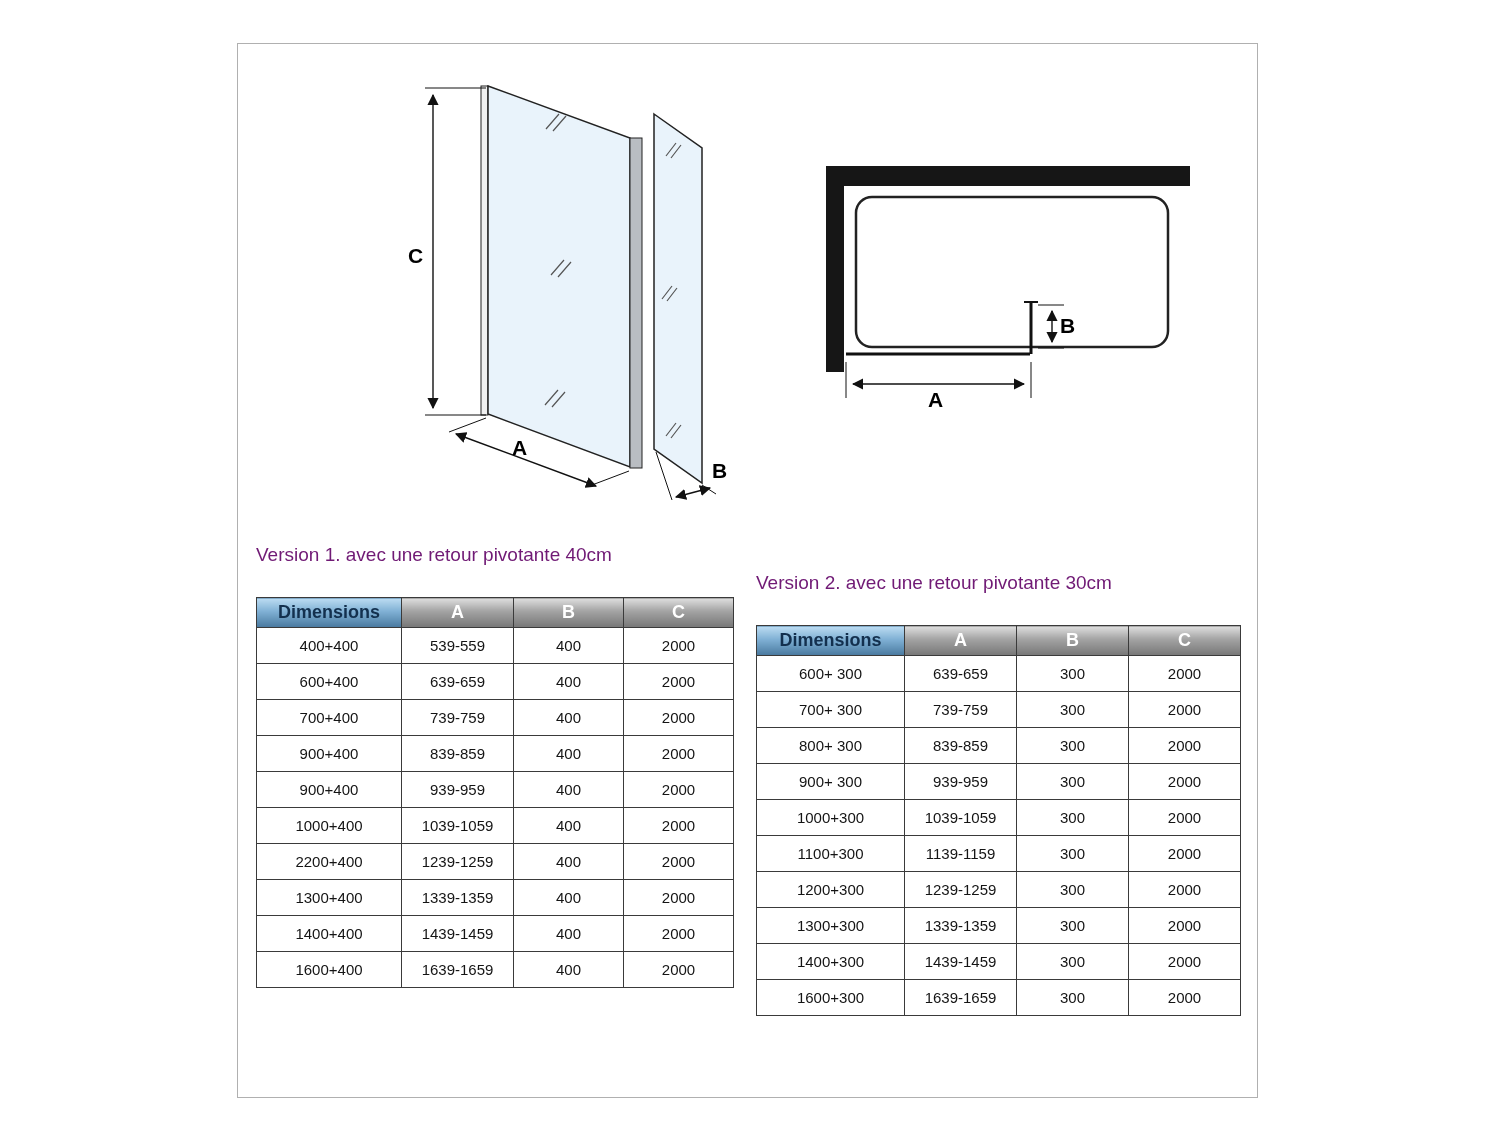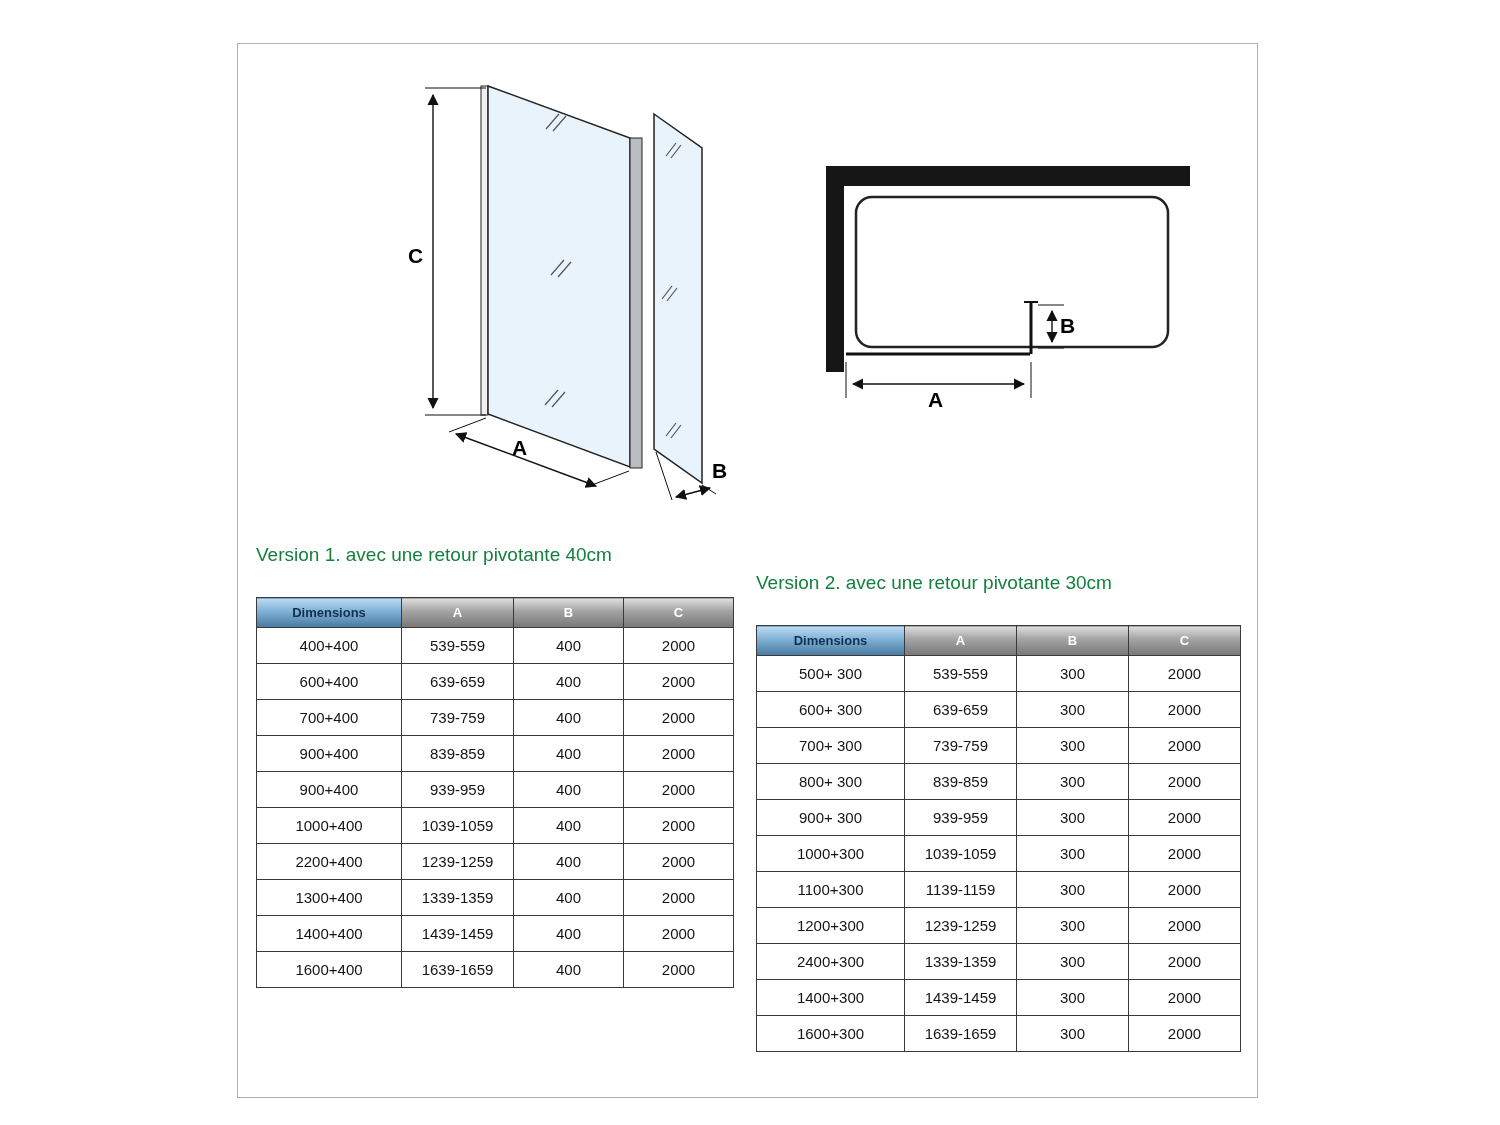--- a/index.html
+++ b/index.html
@@ -7,27 +7,27 @@
           font-family:"Liberation Sans",sans-serif;overflow:hidden;}
   .frame{position:absolute;left:237px;top:43px;width:1019px;height:1053px;
          border:1px solid #b0b0b0;}
   .diagram-svg{position:absolute;left:0;top:0;}
   .dim-line{stroke:#111;stroke-width:1.4;}
   .ext-line{stroke:#111;stroke-width:1;}
   .hatch{stroke:#555;stroke-width:1.2;fill:none;}
   .glass{stroke:#222;stroke-width:1.5;}
   .dim-label{font-weight:bold;font-size:21px;fill:#000;}
   .section{position:absolute;width:490px;}
-  .section-title{font-size:19px;color:#15803d;margin:0;line-height:23px;}
+  .section-title{font-size:19px;color:#701a75;margin:0;line-height:23px;}
   .spec-table{border-collapse:collapse;table-layout:fixed;margin-top:31px;}
   .spec-table.t1{width:477px;}
   .spec-table.t2{width:484px;}
   .spec-table th,.spec-table td{border:1px solid #3a3a3a;text-align:center;
     overflow:hidden;white-space:nowrap;}
-  .spec-table th{height:27px;font-size:13px;font-weight:bold;}
+  .spec-table th{height:27px;font-size:18px;font-weight:bold;}
   th.dim-th{background:linear-gradient(180deg,#bcdcf2 0%,#7fb0d4 45%,#49799f 100%);
     color:#13304e;}
   th.abc-th{background:linear-gradient(180deg,#dedede 0%,#a2a2a2 45%,#777777 100%);
     color:#ffffff;}
   .spec-table td{height:33px;font-size:15px;color:#141414;background:#ffffff;}
 </style>
 </head>
 <body>
 
 <div class="canvas">
@@ -201,26 +201,20 @@
       <thead>
         <tr>
           <th class="dim-th">Dimensions</th>
           <th class="abc-th">A</th>
           <th class="abc-th">B</th>
           <th class="abc-th">C</th>
         </tr>
       </thead>
       <tbody>
           <tr>
-            <td>500+ 300</td>
-            <td>539-559</td>
-            <td>300</td>
-            <td>2000</td>
-          </tr>
-          <tr>
             <td>600+ 300</td>
             <td>639-659</td>
             <td>300</td>
             <td>2000</td>
           </tr>
           <tr>
             <td>700+ 300</td>
             <td>739-759</td>
             <td>300</td>
             <td>2000</td>
@@ -249,21 +243,21 @@
             <td>300</td>
             <td>2000</td>
           </tr>
           <tr>
             <td>1200+300</td>
             <td>1239-1259</td>
             <td>300</td>
             <td>2000</td>
           </tr>
           <tr>
-            <td>2400+300</td>
+            <td>1300+300</td>
             <td>1339-1359</td>
             <td>300</td>
             <td>2000</td>
           </tr>
           <tr>
             <td>1400+300</td>
             <td>1439-1459</td>
             <td>300</td>
             <td>2000</td>
           </tr>

